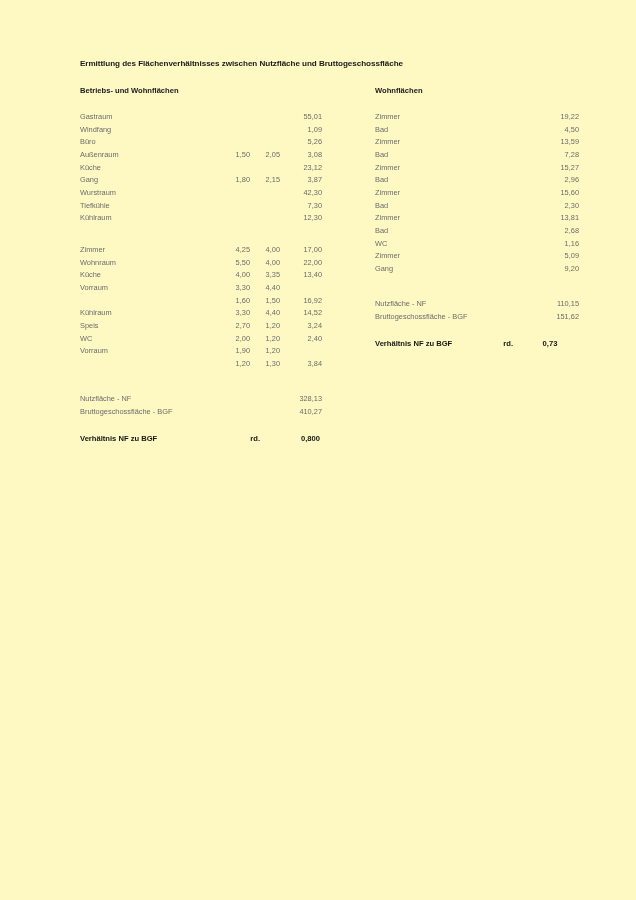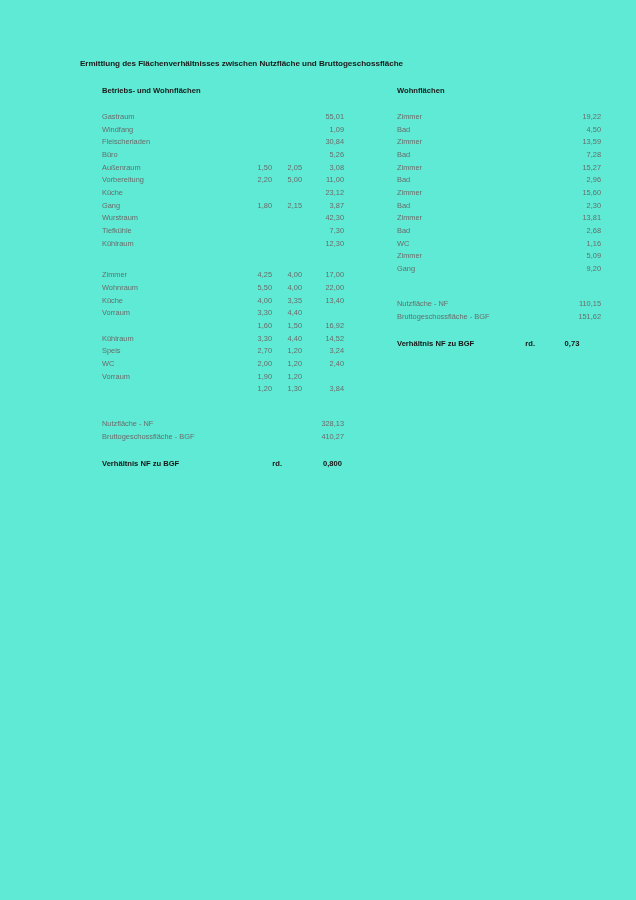--- a/index.html
+++ b/index.html
@@ -12,41 +12,40 @@
     width: 636px;
     height: 900px;
     position: relative;
     font-family: "Liberation Sans", sans-serif;
     color: #6b6b6b;
     -webkit-font-smoothing: antialiased;
   }
   .page {
     position: absolute;
     inset: 0;
-    background: #5eead4;
+    background: #fef9c3;
   }
 
   
   .doc-title {
     position: absolute;
     left: 80px;
     top: 59px;
     width: 500px;
     font-size: 8.1px;
     font-weight: bold;
     color: #1a1a1a;
     letter-spacing: -0.05px;
     white-space: nowrap;
   }
 
   
   .column {
     position: absolute;
     top: 86px;
-    margin-left: 22px;
   }
   .column.left  { left: 80px;  width: 242px; }
   .column.right { left: 375px; width: 204px; }
 
   .col-heading {
     font-size: 7.6px;
     font-weight: bold;
     color: #1a1a1a;
     margin: 0 0 17px 0;
     white-space: nowrap;
@@ -122,42 +121,30 @@
           <span class="dim-b"></span>
           <span class="value">55,01</span>
         </div>
         <div class="row">
           <span class="label">Windfang</span>
           <span class="dim-a"></span>
           <span class="dim-b"></span>
           <span class="value">1,09</span>
         </div>
         <div class="row">
-          <span class="label">Fleischerladen</span>
-          <span class="dim-a"></span>
-          <span class="dim-b"></span>
-          <span class="value">30,84</span>
-        </div>
-        <div class="row">
           <span class="label">Büro</span>
           <span class="dim-a"></span>
           <span class="dim-b"></span>
           <span class="value">5,26</span>
         </div>
         <div class="row">
           <span class="label">Außenraum</span>
           <span class="dim-a">1,50</span>
           <span class="dim-b">2,05</span>
           <span class="value">3,08</span>
-        </div>
-        <div class="row">
-          <span class="label">Vorbereitung</span>
-          <span class="dim-a">2,20</span>
-          <span class="dim-b">5,00</span>
-          <span class="value">11,00</span>
         </div>
         <div class="row">
           <span class="label">Küche</span>
           <span class="dim-a"></span>
           <span class="dim-b"></span>
           <span class="value">23,12</span>
         </div>
         <div class="row">
           <span class="label">Gang</span>
           <span class="dim-a">1,80</span>

